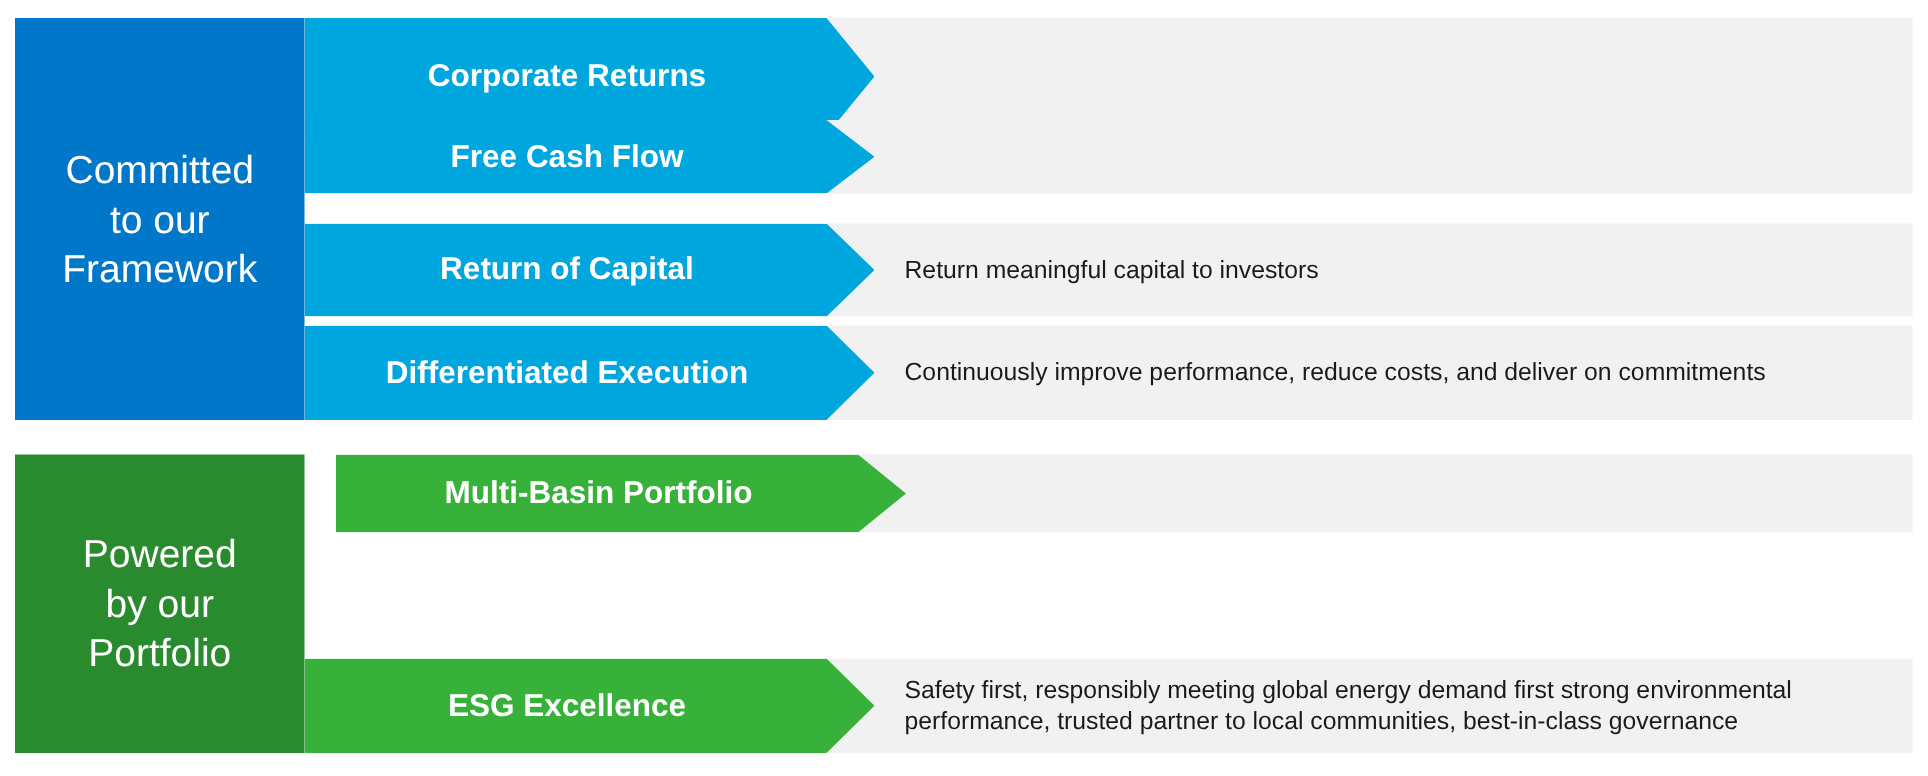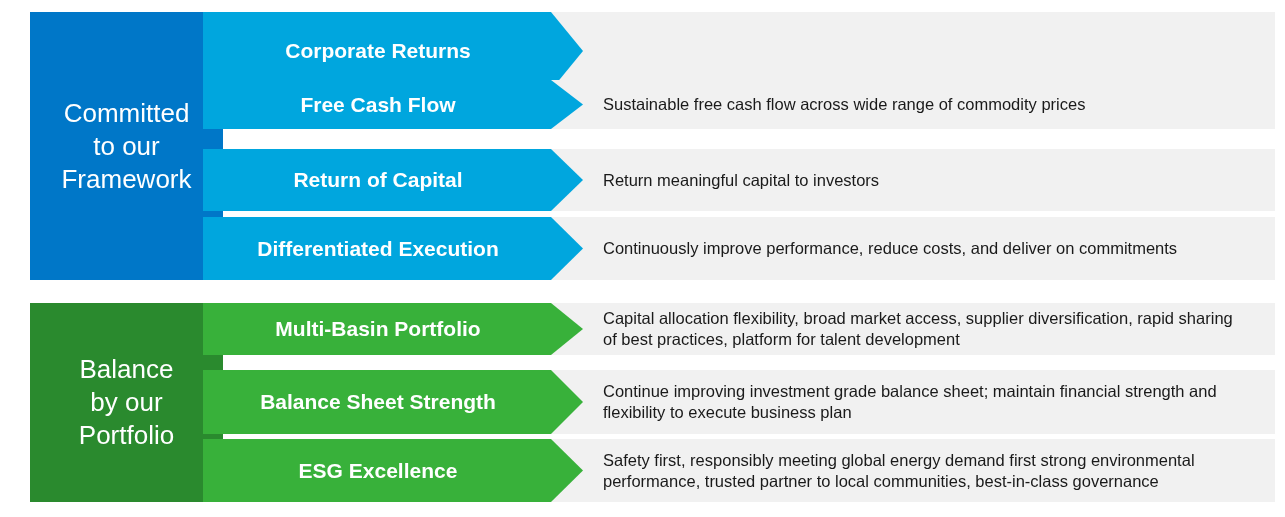--- a/index.html
+++ b/index.html
@@ -1,21 +1,21 @@
 <!DOCTYPE html>
 <html><head>
 <meta charset="utf-8">
 <style>
   html, body { margin: 0; padding: 0; background: #ffffff; }
   body { width: 1285px; height: 517px; position: relative; overflow: hidden; font-family: "Liberation Sans", sans-serif; }
   .section { position: absolute; left: 10px; width: 1265px; }
   .section-label {
     position: absolute; left: 0; top: 0; bottom: 0; width: 193px;
     display: flex; flex-direction: column; align-items: center; justify-content: center;
-    color: #ffffff; text-align: center; font-size: 26px; line-height: 33px; margin-left: 20px;
+    color: #ffffff; text-align: center; font-size: 26px; line-height: 33px;
   }
   .section-label .bold { font-weight: normal; }
   .row { position: absolute; left: 193px; right: 0; }
   .row .desc-bg { position: absolute; left: 348px; right: 0; top: 0; bottom: 0; background: #f1f1f1; }
   .row .arrow {
     position: absolute; left: 0; top: 0; bottom: 0; width: 380px;
     clip-path: polygon(0 0, 348px 0, 380px 50%, 348px 100%, 0 100%);
     display: flex; align-items: center; justify-content: center;
     padding-right: 30px; box-sizing: border-box;
     color: #ffffff; font-weight: bold; font-size: 21px;
@@ -39,48 +39,41 @@
     <span>to our</span>
     <span class="bold">Framework</span>
   </div>
   <div class="row" style="top:0; height:78px;">
     <div class="desc-bg"></div>
     <div class="arrow">Corporate Returns</div>
   </div>
   <div class="row" style="top:68px; height:49px;">
     <div class="desc-bg"></div>
     <div class="arrow">Free Cash Flow</div>
-    <div class="desc">Sustainable free cash flow across wide range of commodity prices</div>
   </div>
   <div class="row" style="top:137px; height:62px;">
     <div class="desc-bg"></div>
     <div class="arrow">Return of Capital</div>
     <div class="desc">Return meaningful capital to investors</div>
   </div>
   <div class="row" style="top:205px; height:63px;">
     <div class="desc-bg"></div>
     <div class="arrow">Differentiated Execution</div>
     <div class="desc">Continuously improve performance, reduce costs, and deliver on commitments</div>
   </div>
 </div>
 
 <div class="section" id="foundation" style="top:303px; height:199px;">
   <div class="section-label">
-    <span>Balance</span>
+    <span>Powered</span>
     <span>by our</span>
     <span class="bold">Portfolio</span>
   </div>
-  <div class="row" style="top:0; height:52px;">
+  <div class="row" style="top:0; height:52px;margin-left:21px;">
     <div class="desc-bg"></div>
     <div class="arrow">Multi-Basin Portfolio</div>
-    <div class="desc">Capital allocation flexibility, broad market access, supplier diversification, rapid sharing of best practices, platform for talent development</div>
-  </div>
-  <div class="row" style="top:67px; height:64px;">
-    <div class="desc-bg"></div>
-    <div class="arrow">Balance Sheet Strength</div>
-    <div class="desc">Continue improving investment grade balance sheet; maintain financial strength and flexibility to execute business plan</div>
   </div>
   <div class="row" style="top:136px; height:63px;border-radius:25px;">
     <div class="desc-bg"></div>
     <div class="arrow">ESG Excellence</div>
     <div class="desc">Safety first, responsibly meeting global energy demand first strong environmental performance, trusted partner to local communities, best-in-class governance</div>
   </div>
 </div>
 
 </body></html>

